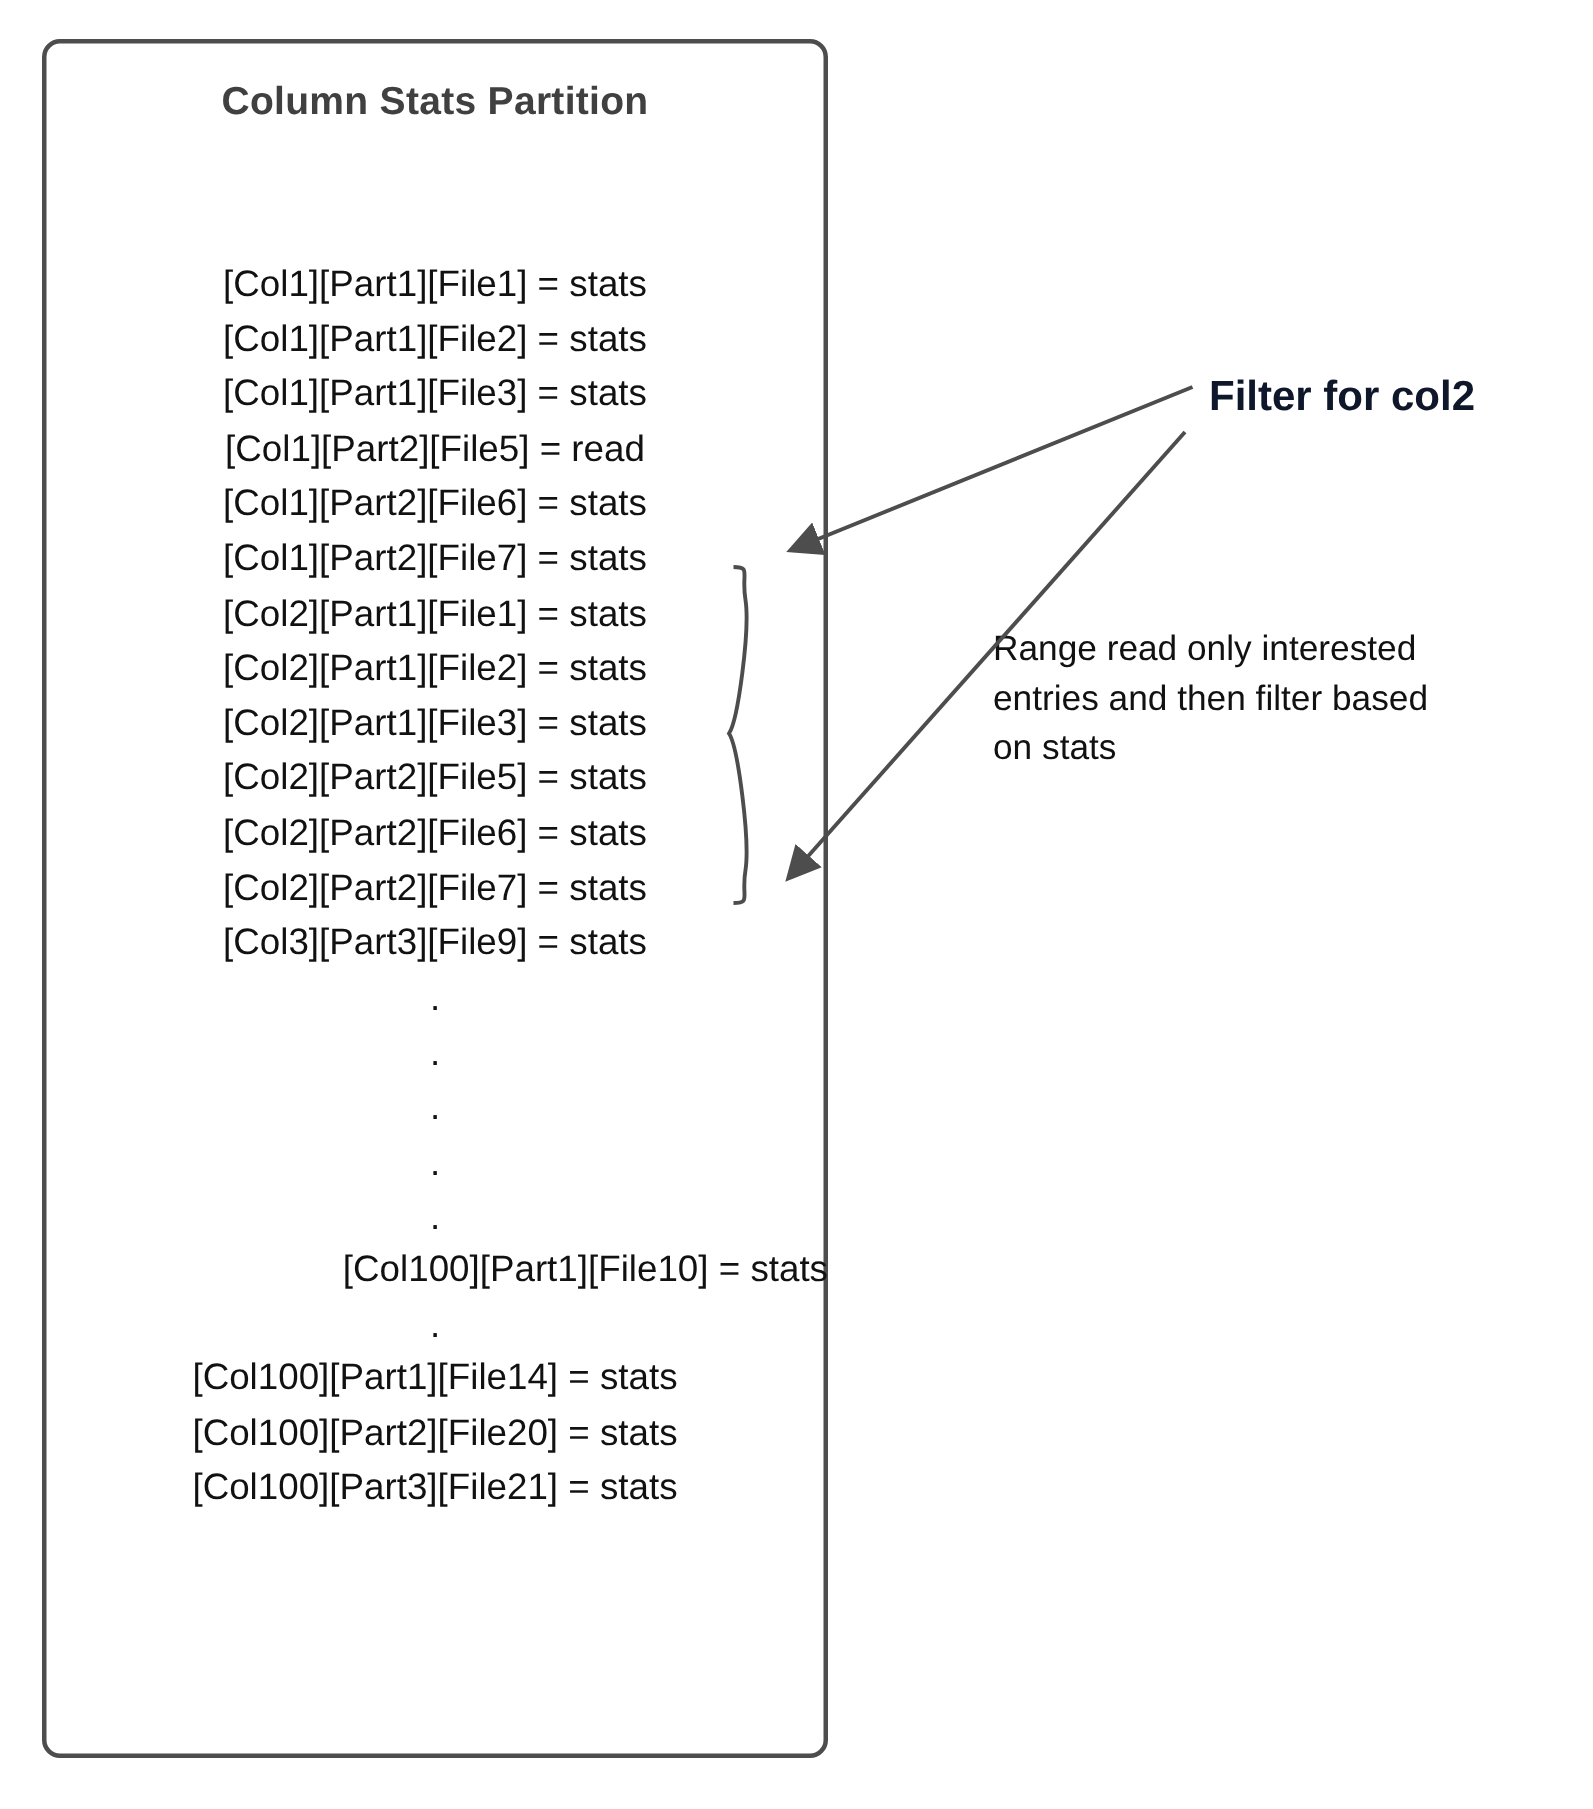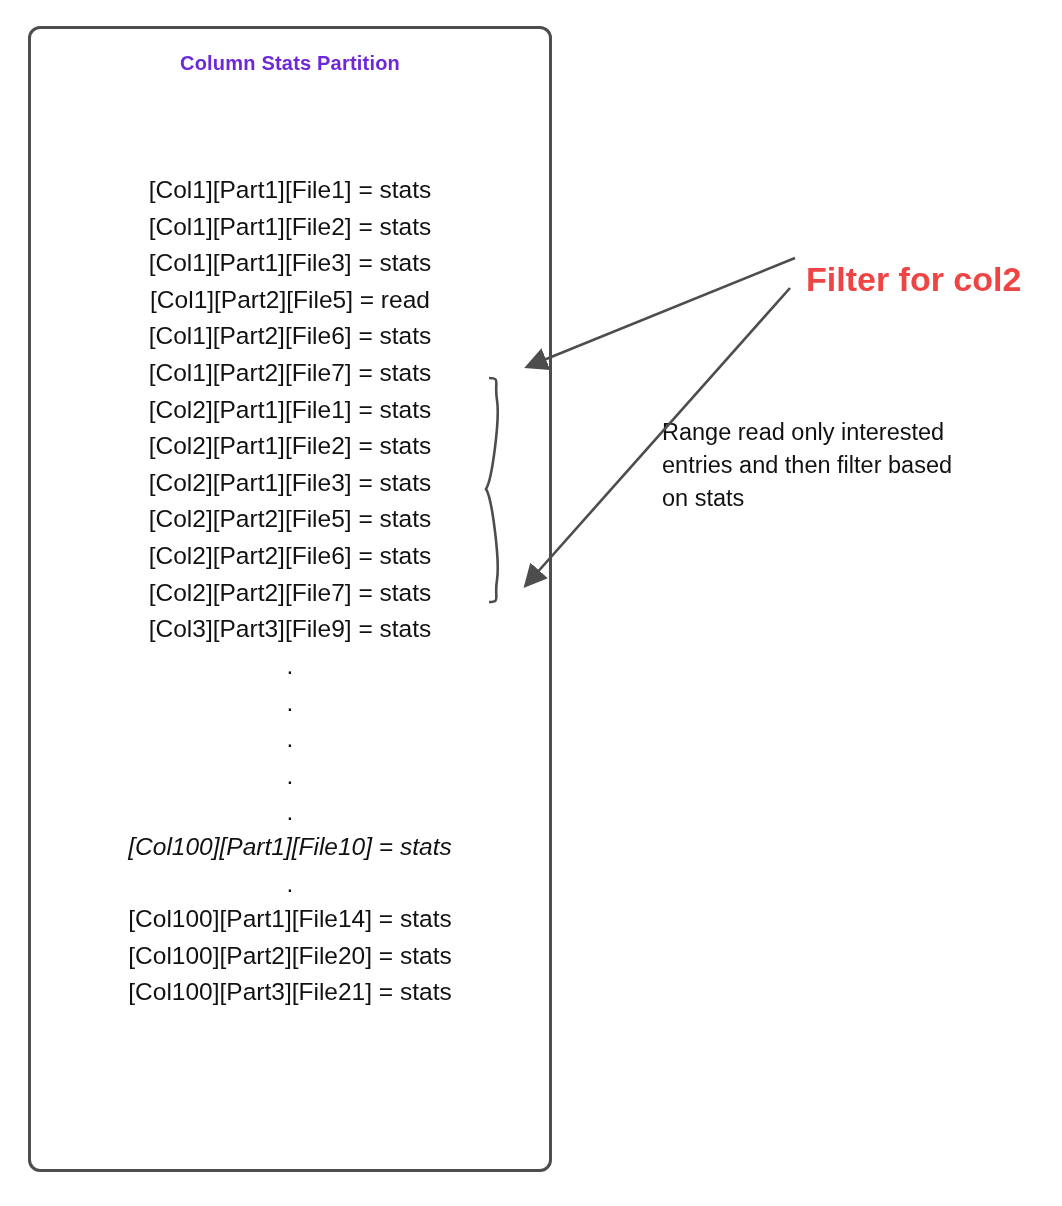--- a/index.html
+++ b/index.html
@@ -36,23 +36,23 @@
     box-sizing: border-box;
     background: #ffffff;
   }
 
   .box-title {
     position: absolute;
     left: 28px;
     top: 52px;
     width: 524px;
     text-align: center;
-    font-size: 20px;
+    font-size: 26px;
     font-weight: bold;
-    color: #6d28d9;
+    color: #404040;
     letter-spacing: 0.2px;
   }
 
   
   .entry-list {
     position: absolute;
     left: 28px;
     top: 172px;
     width: 524px;
     text-align: center;
@@ -77,39 +77,38 @@
   }
 
   .dots-1 { top: 648px; }
   .dots-2 { top: 866px; }
 
   .entries-late {
     position: absolute;
     left: 28px;
     top: 829px;
     width: 524px;
-    text-align: center;
-    font-style: italic;
+    text-align: right;
   }
   .entries-tail {
     position: absolute;
     left: 28px;
     top: 901px;
     width: 524px;
     text-align: center;
   }
 
   
   .filter-label {
     position: absolute;
     left: 806px;
-    top: 260px;
-    font-size: 34px;
+    top: 248px;
+    font-size: 28px;
     font-weight: bold;
-    color: #ef4444;
+    color: #0f172a;
     white-space: nowrap;
   }
 
   .range-note {
     position: absolute;
     left: 662px;
     top: 416px;
     width: 306px;
     text-align: left;
     font-size: 23.5px;

